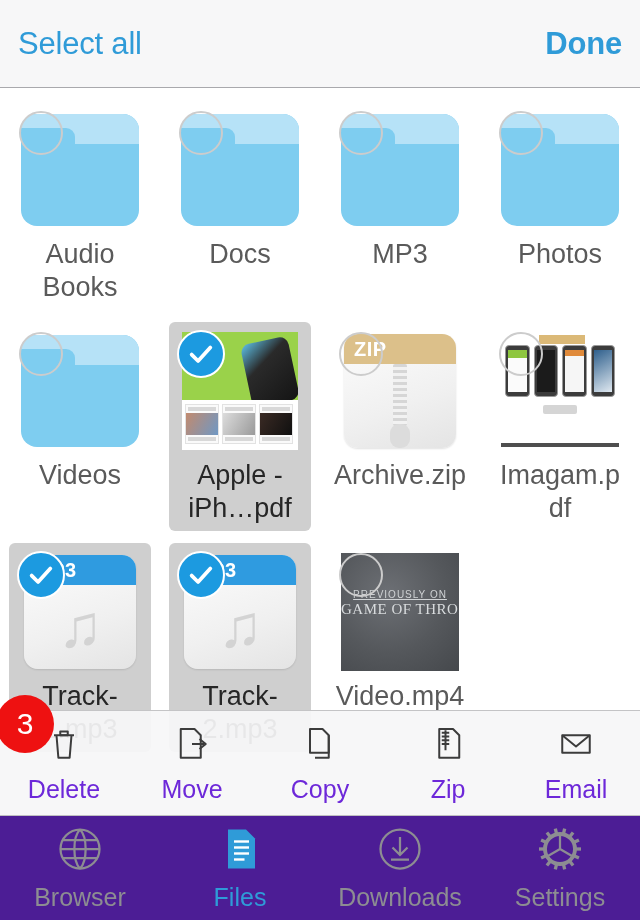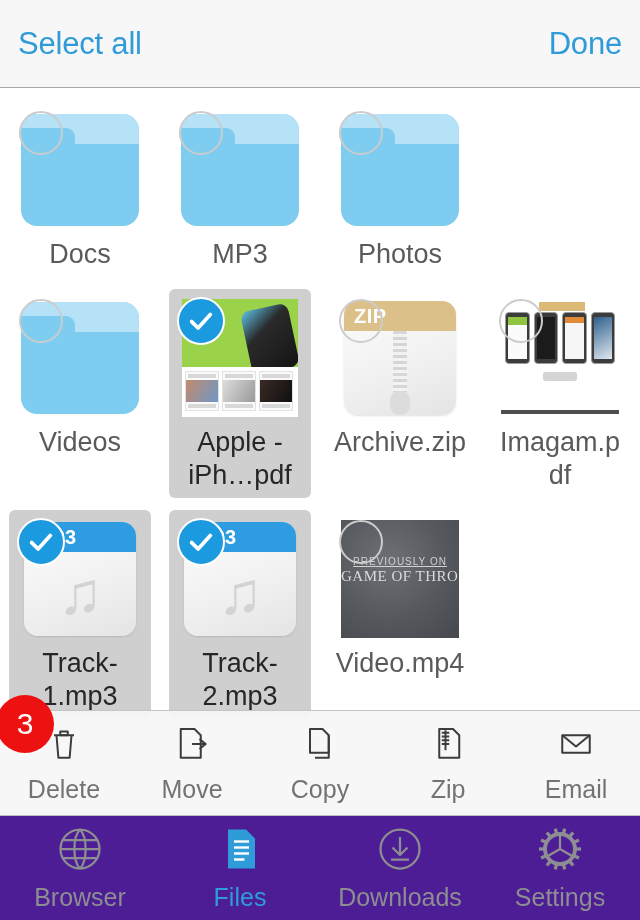--- a/index.html
+++ b/index.html
@@ -33,21 +33,21 @@
   .hdr-btn {
     color: #2f9bd8;
     font-size: 31px;
     letter-spacing: -0.2px;
     background: none;
     border: none;
     font-family: "Liberation Sans", sans-serif;
     cursor: pointer;
     white-space: nowrap;
   }
-  .hdr-btn.bold { font-weight: normal; }
+  .hdr-btn.bold { font-weight: bold; }
 
   
   #file-grid {
     position: absolute;
     top: 89px; left: 0;
     width: 640px;
     height: 831px;
     background: #ffffff;
   }
   .grid-row {
@@ -333,21 +333,21 @@
     display: flex;
     flex-direction: column;
     align-items: center;
     justify-content: center;
     gap: 6px;
     cursor: pointer;
   }
   .act svg { width: 40px; height: 42px; }
   .act-label {
     font-size: 25px;
-    color: #737373;
+    color: #6d28d9;
   }
   #selection-badge {
     position: absolute;
     left: -4px; top: -16px;
     width: 58px; height: 58px;
     border-radius: 50%;
     background: #ee1111;
     color: #ffffff;
     font-size: 30px;
     display: flex;
@@ -385,20 +385,31 @@
 </head>
 <body>
 
 <div id="edit-header">
   <button class="hdr-btn">Select all</button>
   <button class="hdr-btn bold">Done</button>
 </div>
 
 <div id="file-grid">
     <div class="grid-row">
+      <div class="grid-cell">
+        <div class="cell-inner">
+          <div class="thumb-wrap">
+            <div class="folder">
+              <div class="tab"></div>
+            </div>
+            <div class="sel-circle"></div>
+          </div>
+          <div class="cell-label">Audio Books</div>
+        </div>
+      </div>
       <div class="grid-cell">
         <div class="cell-inner">
           <div class="thumb-wrap">
             <div class="folder">
               <div class="tab"></div>
             </div>
             <div class="sel-circle"></div>
           </div>
           <div class="cell-label">Docs</div>
         </div>

